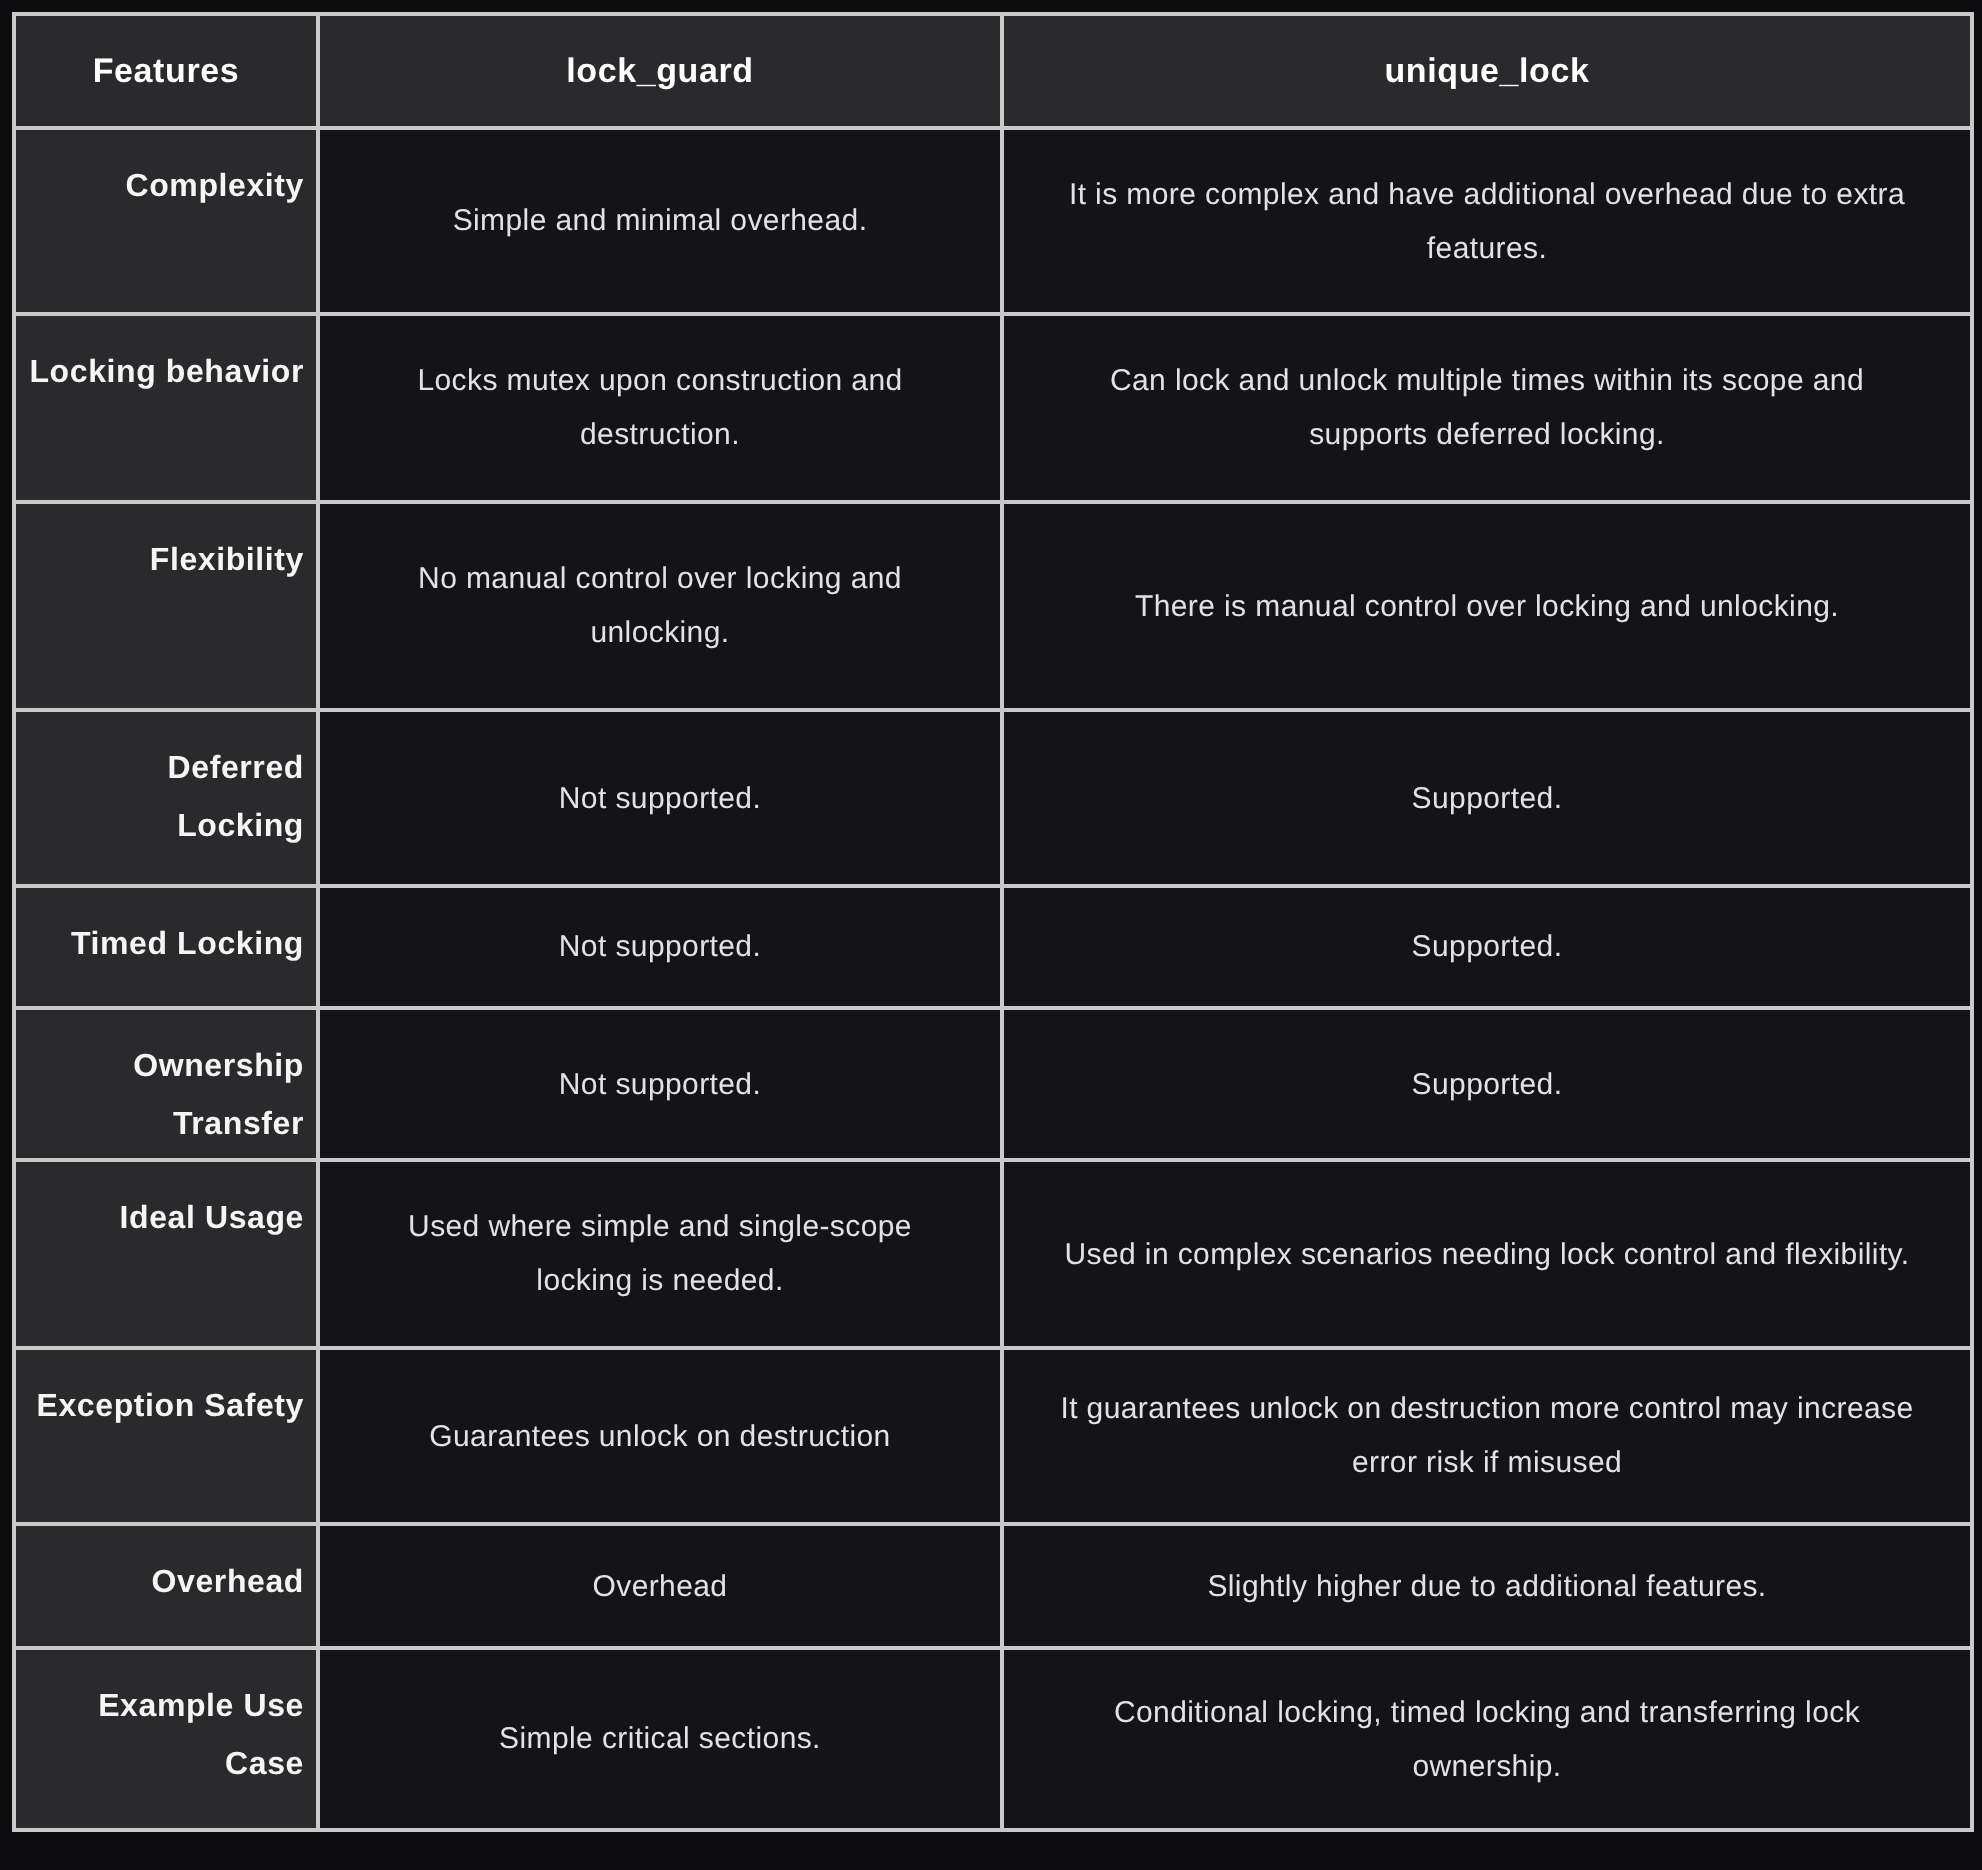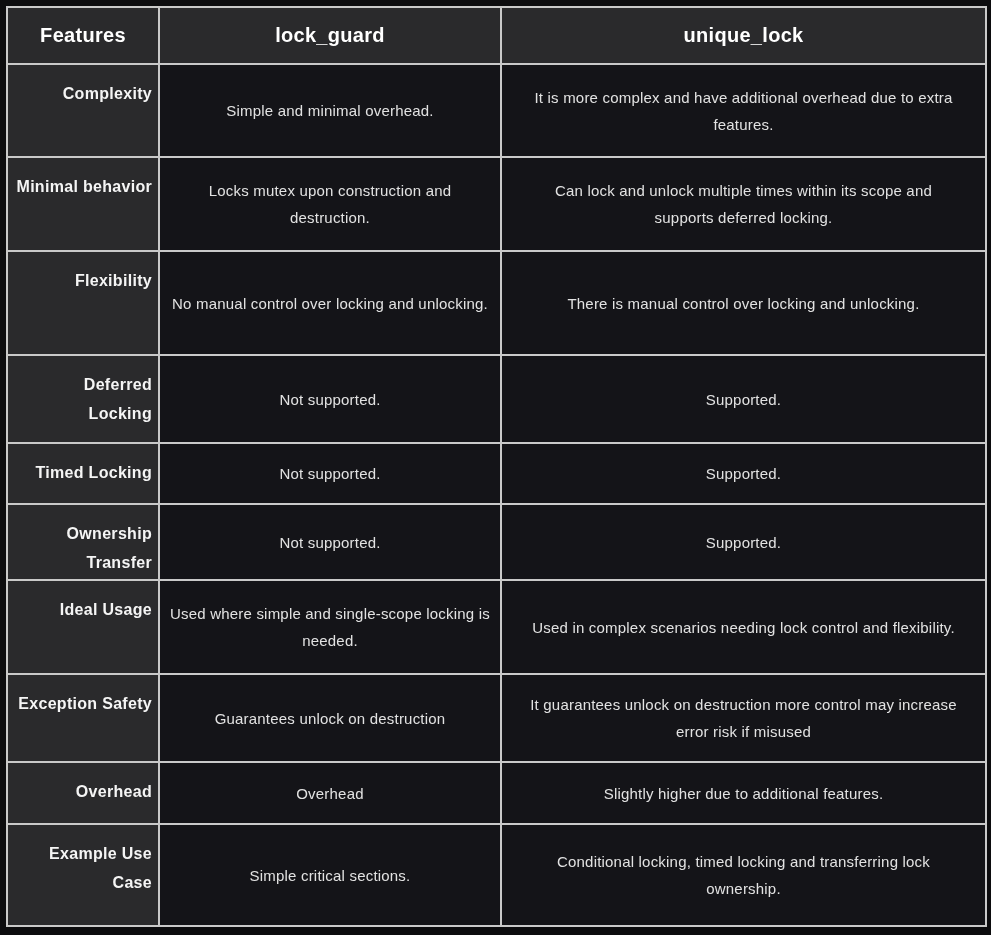--- a/index.html
+++ b/index.html
@@ -27,21 +27,21 @@
     width: 979px;
     border-collapse: collapse;
     table-layout: fixed;
   }
   .cmp th, .cmp td {
     border: 2px solid var(--border);
   }
   .cmp thead th {
     background: var(--header-bg);
     color: var(--header-text);
-    font-size: 20px;
+    font-size: 17px;
     font-weight: bold;
     letter-spacing: 0.3px;
     text-align: center;
     vertical-align: middle;
   }
   .cmp td.feature {
     background: var(--header-bg);
     color: var(--feature-text);
     font-size: 16px;
     font-weight: bold;
@@ -54,21 +54,21 @@
   }
   .cmp td.val {
     background: var(--cell-bg);
     color: var(--cell-text);
     font-size: 15px;
     letter-spacing: 0.2px;
     text-align: center;
     vertical-align: middle;
     line-height: 27px;
   }
-  .cmp td.val.c2 { padding: 4px 8px; }
+  .cmp td.val.c2 { padding: 4px 22px; }
   .cmp td.val.c3 { padding: 4px 22px; }
 </style>
 </head>
 <body>
 
 <div class="page">
   <table class="cmp">
     <colgroup>
       <col style="width:152px">
       <col style="width:342px">
@@ -81,21 +81,21 @@
         <th>unique_lock</th>
       </tr>
     </thead>
     <tbody>
       <tr style="height:93px">
         <td class="feature">Complexity</td>
         <td class="val c2">Simple and minimal overhead.</td>
         <td class="val c3">It is more complex and have additional overhead due to extra features.</td>
       </tr>
       <tr style="height:94px">
-        <td class="feature">Minimal behavior</td>
+        <td class="feature">Locking behavior</td>
         <td class="val c2">Locks mutex upon construction and destruction.</td>
         <td class="val c3">Can lock and unlock multiple times within its scope and supports deferred locking.</td>
       </tr>
       <tr style="height:104px">
         <td class="feature">Flexibility</td>
         <td class="val c2">No manual control over locking and unlocking.</td>
         <td class="val c3">There is manual control over locking and unlocking.</td>
       </tr>
       <tr style="height:88px">
         <td class="feature">Deferred
@@ -122,21 +122,21 @@
       <tr style="height:88px">
         <td class="feature">Exception Safety</td>
         <td class="val c2">Guarantees unlock on destruction</td>
         <td class="val c3">It guarantees unlock on destruction more control may increase error risk if misused</td>
       </tr>
       <tr style="height:62px">
         <td class="feature">Overhead</td>
         <td class="val c2">Overhead</td>
         <td class="val c3">Slightly higher due to additional features.</td>
       </tr>
-      <tr style="height:102px">
+      <tr style="height:91px">
         <td class="feature">Example Use
 Case</td>
         <td class="val c2">Simple critical sections.</td>
         <td class="val c3">Conditional locking, timed locking and transferring lock ownership.</td>
       </tr>
     </tbody>
   </table>
 </div>
 
 </body></html>

